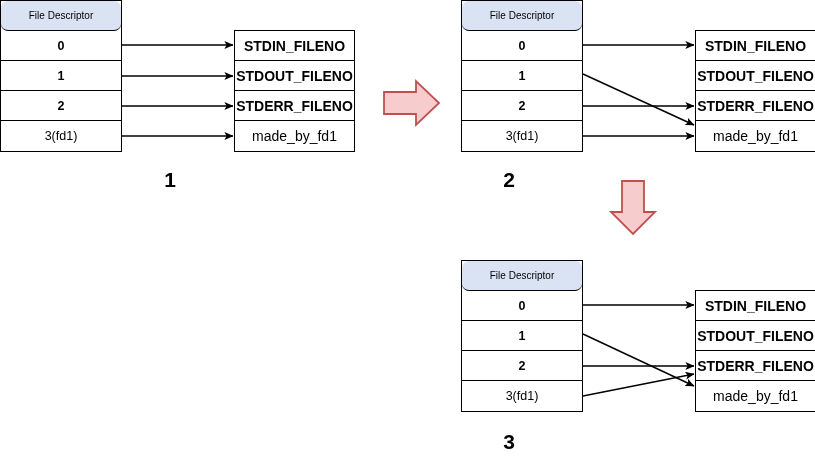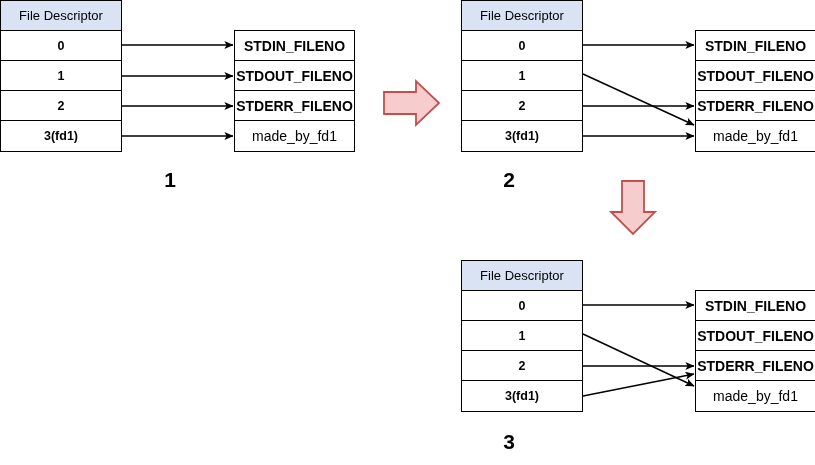--- a/index.html
+++ b/index.html
@@ -44,23 +44,24 @@
     color: #000000;
     border-bottom: 1.4px solid #000000;
     box-sizing: border-box;
     font-weight: bold;
     background: #ffffff;
   }
   .fd-table .cell.last { border-bottom: none; }
   .fd-table .cell.header {
     background: #dae3f3;
     font-weight: normal;
-    font-size: 13px;
+    font-size: 10px;
+    border-radius: 7px;
   }
-  .fd-table .cell.soft { font-weight: bold; }
+  .fd-table .cell.soft { font-weight: normal; }
 
   .const-table {
     position: absolute;
     width: 121px;
     border: 1.4px solid #000000;
     box-sizing: border-box;
     background: #ffffff;
   }
   .const-table .cell {
     height: 30px;

